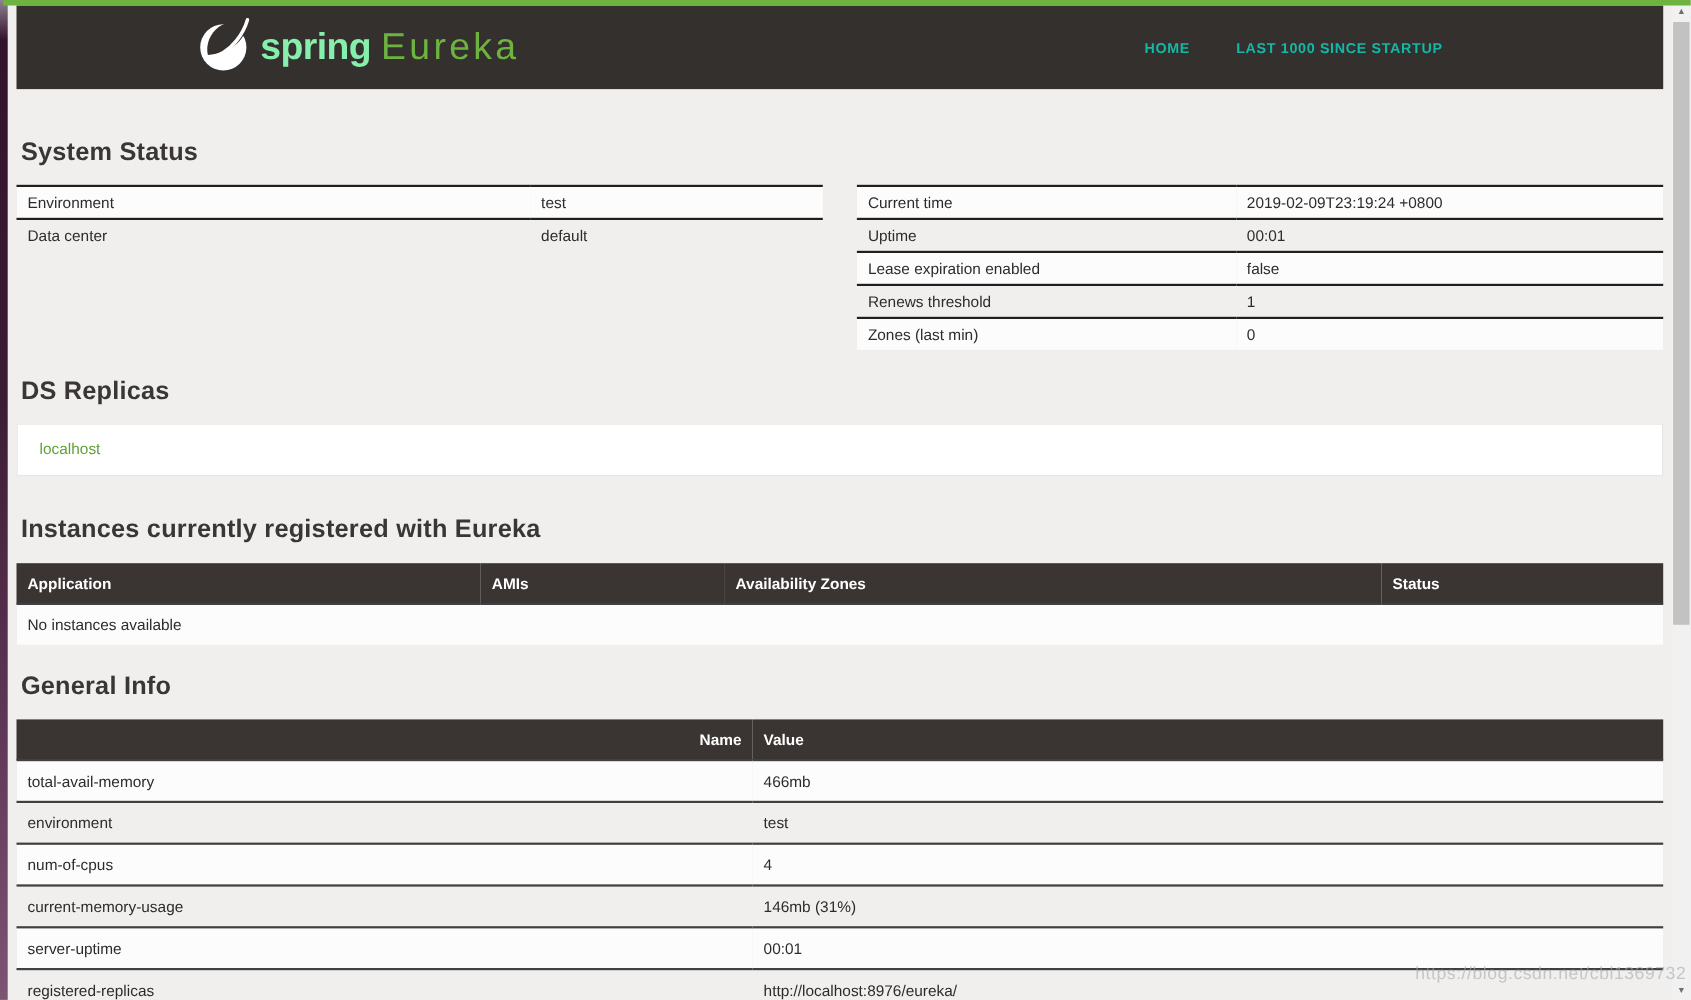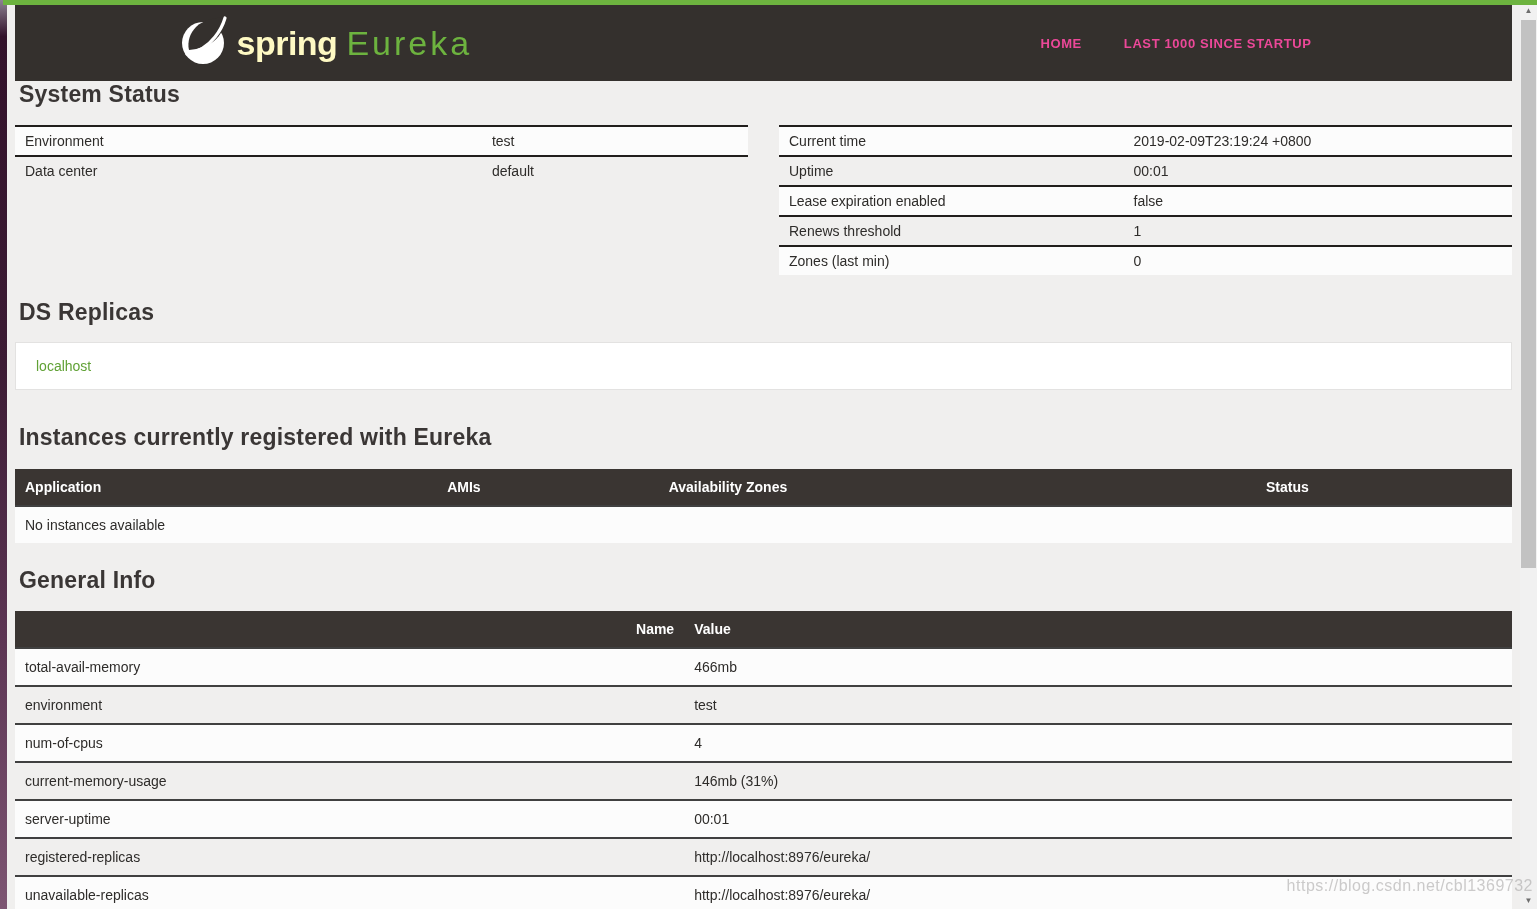--- a/index.html
+++ b/index.html
@@ -36,27 +36,27 @@
     background:#f0efee; overflow:hidden;
   }
   .navbar{
     margin:5px 8px 0; height:76px; background:#34302d;
   }
   .navbar-inner{
     width:1170px; height:100%; margin:0 auto;
     display:flex; align-items:center; justify-content:space-between;
   }
   .brand{ display:flex; align-items:center; }
-  .brand-spring{ color:#fef9c3; font-size:34px; font-weight:700; letter-spacing:-0.5px; margin-left:8px;}
+  .brand-spring{ color:#86efac; font-size:34px; font-weight:700; letter-spacing:-0.5px; margin-left:8px;}
   .brand-app{ color:#6db33f; font-size:34px; font-weight:400; letter-spacing:3px; margin-left:9px;}
   .nav{ display:flex; gap:42px; margin-right:37px; }
-  .nav a{ color:#ec4899; font-size:13px; font-weight:700; letter-spacing:0.6px; text-decoration:none; }
+  .nav a{ color:#14b8a6; font-size:13px; font-weight:700; letter-spacing:0.6px; text-decoration:none; }
   .main{ margin:0 8px; }
   h2.section{ color:#3a3635; font-size:23px; font-weight:700; margin:0 0 0 4px; letter-spacing:0.2px; }
-  #h-system{ margin-bottom:17px; }
+  #h-system{ padding-top:43px; margin-bottom:17px; }
   #h-replicas{ padding-top:24px; margin-bottom:16px; }
   #h-instances{ padding-top:34px; margin-bottom:18px; }
   #h-general{ padding-top:24px; margin-bottom:17px; }
 
   table{ border-collapse:collapse; width:100%; font-size:14px; color:#2e2c2a; table-layout:fixed; }
   
   .sys-row{ display:flex; gap:31px; align-items:flex-start; }
   .sys-col{ flex:1 1 0; }
   .sys-table tr{ border-top:2px solid #211e1c; }
   .sys-table tr:nth-child(odd){ background:#fcfcfc; }

